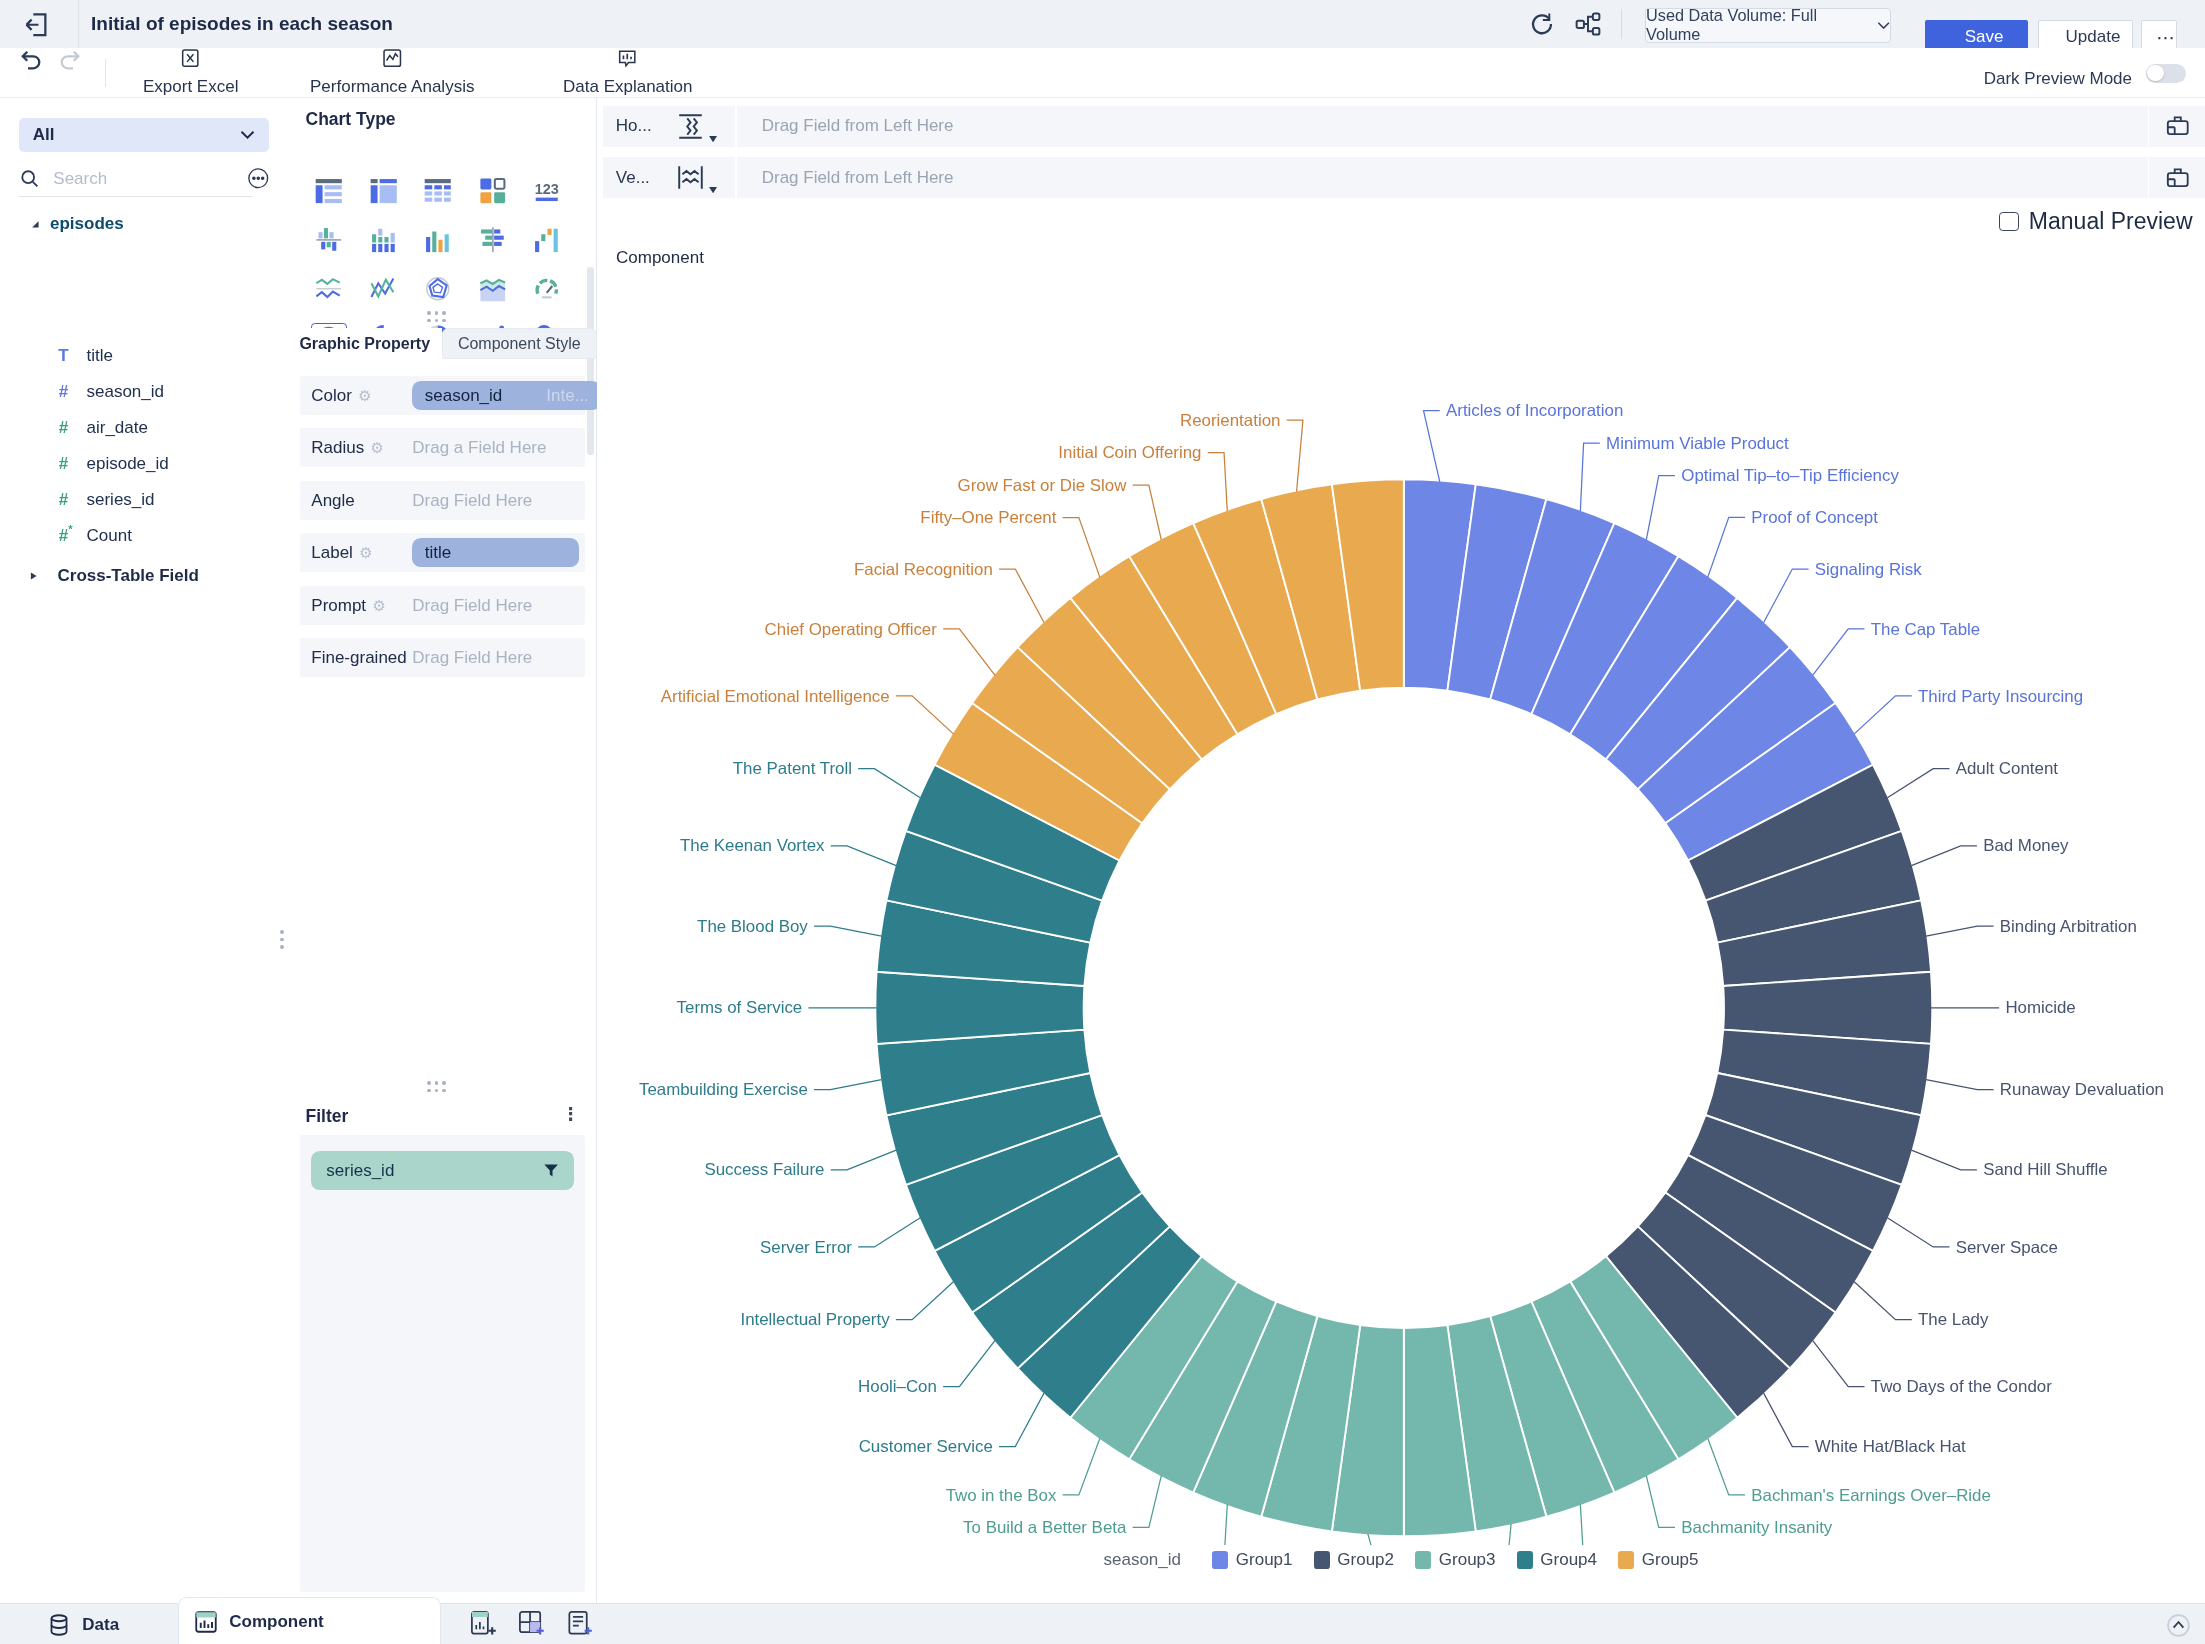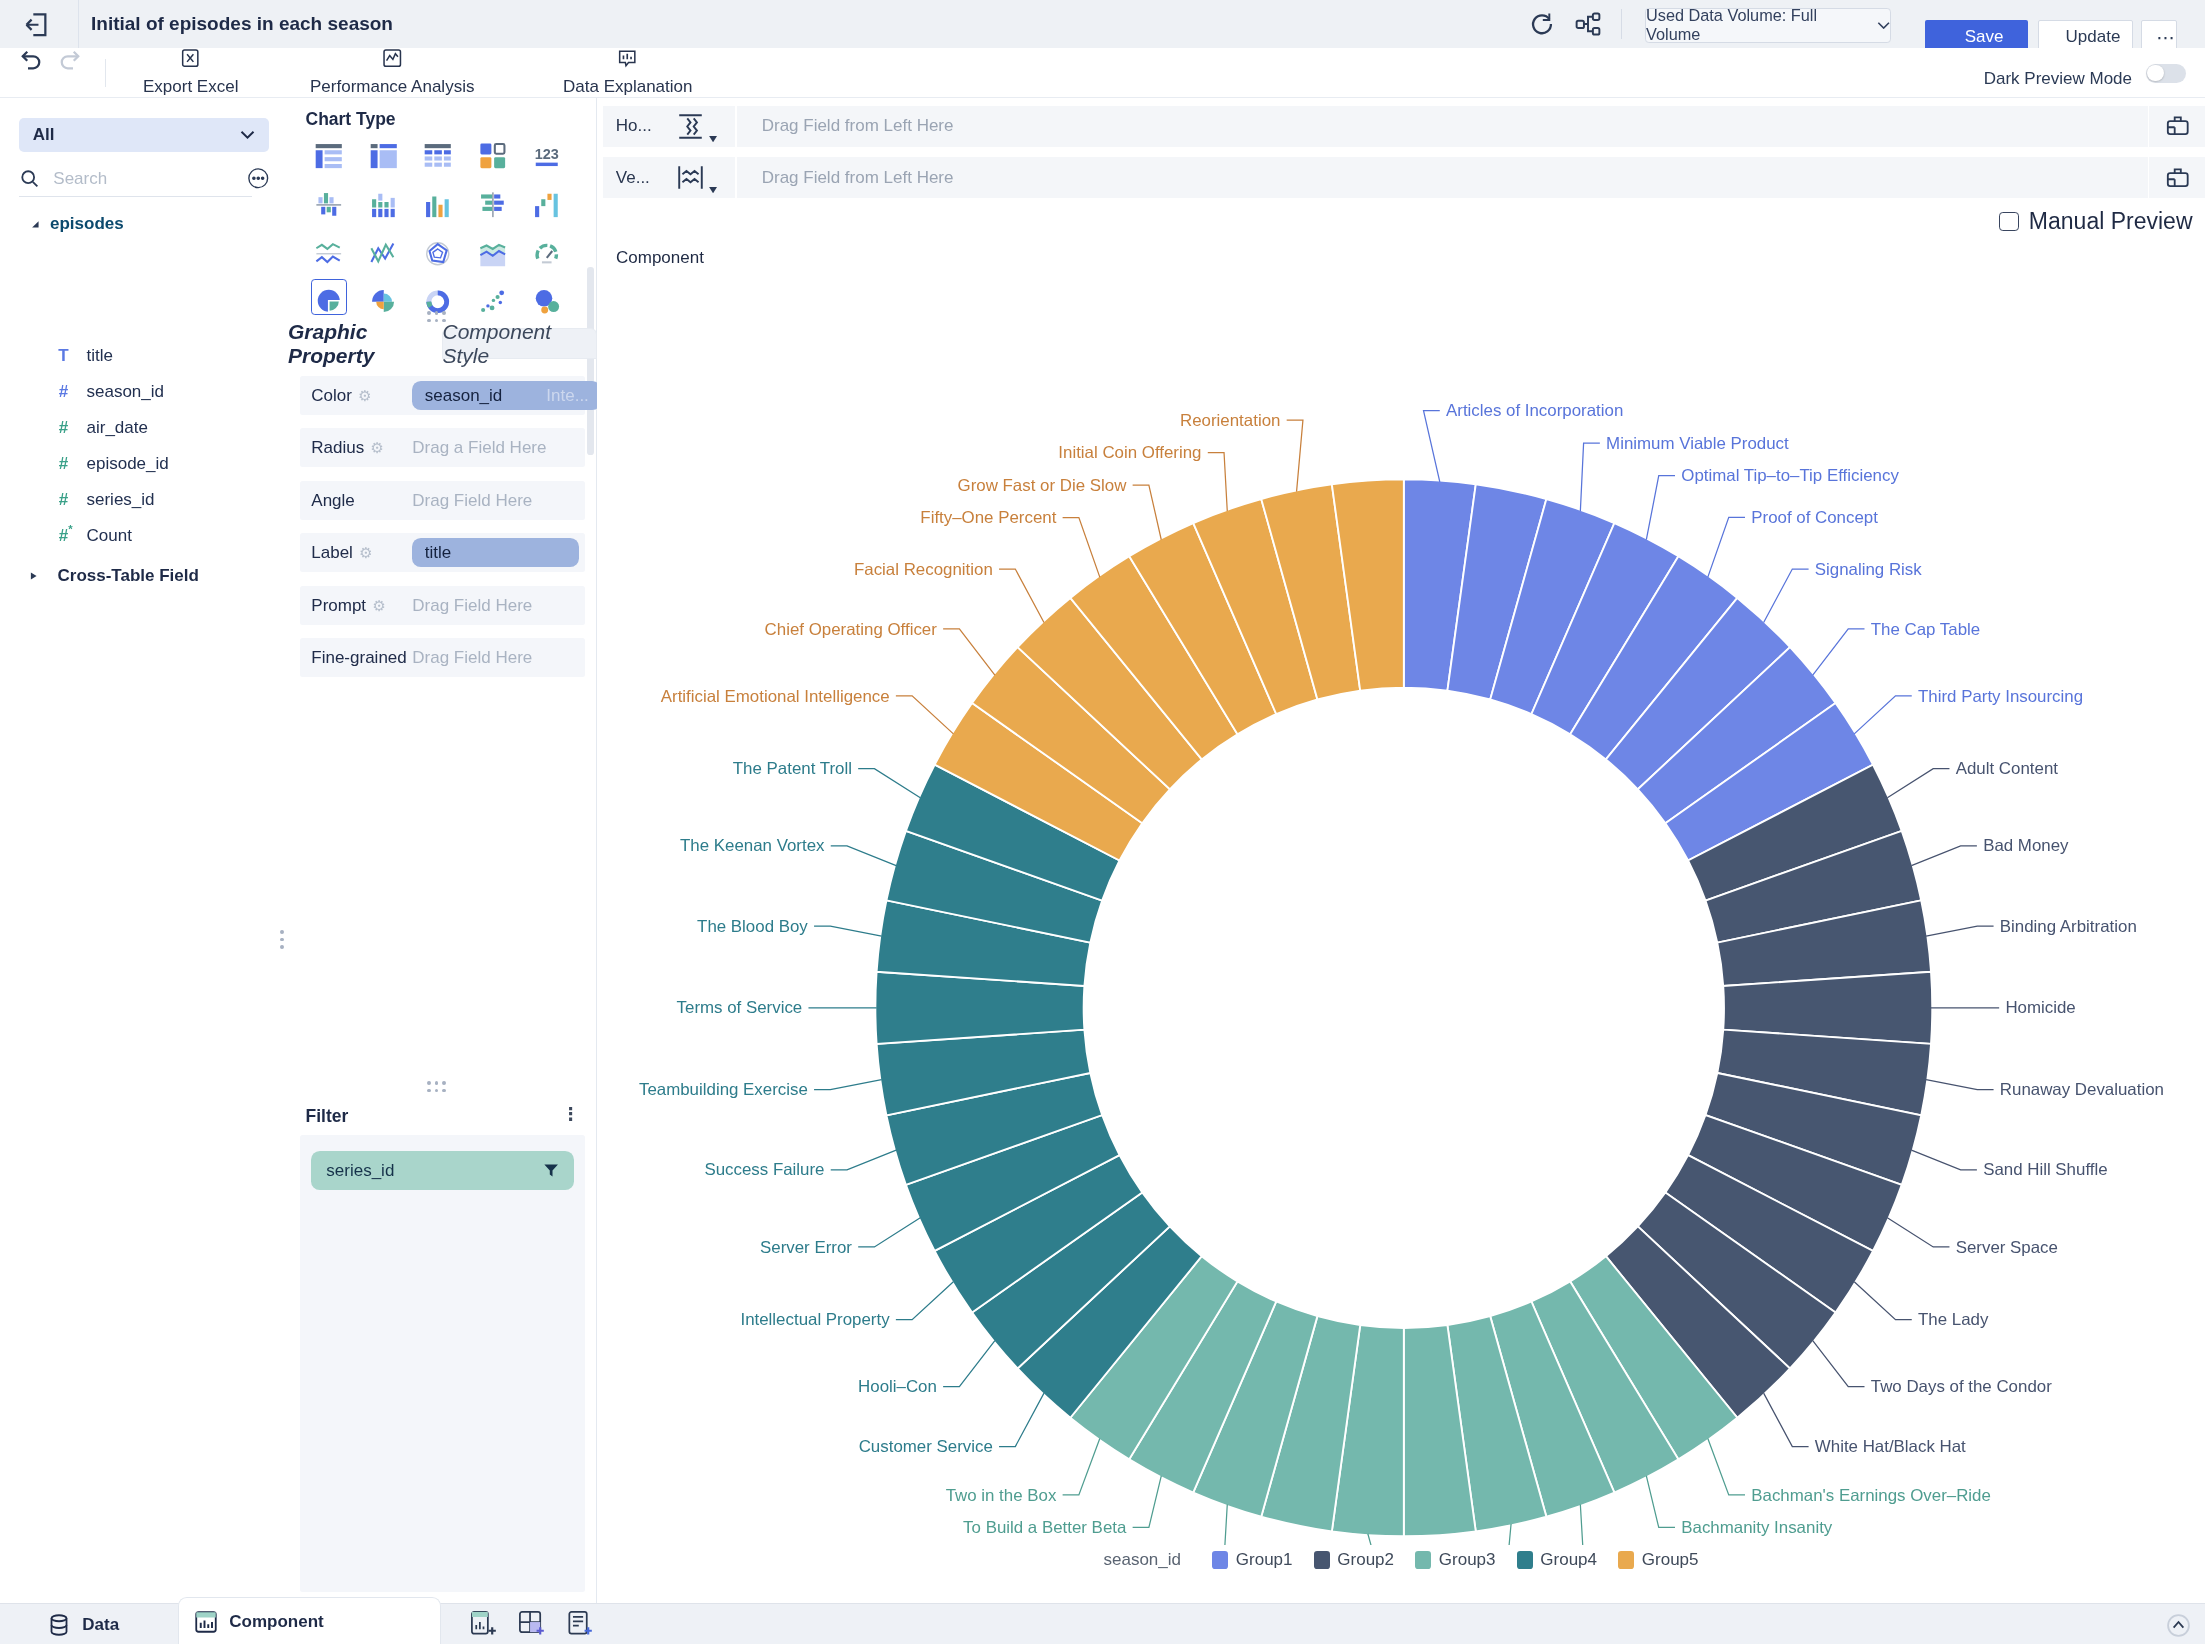--- a/index.html
+++ b/index.html
@@ -37,25 +37,25 @@
   .f-icon{width:21px;text-align:center;font-weight:700;font-size:17px;position:relative;}
   .f-icon sup{font-size:11.3px;position:absolute;top:-2.5px;}
   .cross-row{position:absolute;left:27.5px;top:468px;display:flex;align-items:center;gap:20px;font-size:17px;font-weight:700;color:#1e2a47;cursor:pointer;}
   .handle-v{position:absolute;left:280px;top:832px;width:11.3px;height:33px;display:grid;grid-template-columns:repeat(2,3.8px);grid-auto-rows:3.8px;gap:3.8px;cursor:col-resize;}
   .handle-v i,.handle-h i{background:#a7b1c2;border-radius:50%;}
   .handle-h{width:33px;height:11.3px;display:grid;grid-template-columns:repeat(3,3.8px);grid-auto-rows:3.8px;gap:3.8px;cursor:row-resize;position:absolute;}
   
   .panel{left:288px;top:98px;width:309px;height:1505px;background:#fff;border-right:0.9px solid #e4e9f0;box-sizing:border-box;}
   .panel-title{position:absolute;left:17.5px;top:11.3px;font-size:17.5px;font-weight:700;color:#1e2a47;}
   .icon-grid{position:absolute;left:13.8px;top:35px;width:269px;height:238px;}
-  .icon-cell{position:absolute;width:36px;height:36px;display:flex;align-items:flex-end;justify-content:center;border-radius:3.8px;cursor:pointer;box-sizing:border-box;}
+  .icon-cell{position:absolute;width:36px;height:36px;display:flex;align-items:flex-start;justify-content:center;border-radius:3.8px;cursor:pointer;box-sizing:border-box;margin-top:44px;}
   .icon-cell.selected{border:1.9px solid var(--accent,#3f63dc);}
   .panel-scroll{position:absolute;right:2.5px;top:169px;width:6.3px;height:188px;background:#e3e7ee;border-radius:3.1px;cursor:pointer;}
   .tabs{position:absolute;left:0;top:230px;width:309px;height:31px;display:flex;}
-  .tab{flex:1;display:flex;align-items:center;justify-content:center;font-size:21px;cursor:pointer;font-style:italic;}
+  .tab{flex:1;display:flex;align-items:center;justify-content:center;font-size:16px;cursor:pointer;}
   .tab.active{font-weight:700;color:#1e2a47;background:#fff;}
   .tab.inactive{color:#3c485c;background:#eef1f6;border-radius:6.3px 6.3px 0 0;border:0.6px solid #e7ebf1;}
   .prop-row{position:absolute;left:12px;width:285px;height:39px;background:#f4f6fa;border-radius:2.5px;display:flex;align-items:center;padding:0 6.3px 0 11.3px;box-sizing:border-box;}
   .prop-label{display:flex;align-items:center;gap:6.3px;font-size:17px;color:#202c4a;width:101px;flex:none;overflow:hidden;white-space:nowrap;}
   .gear{color:#b6bfcc;font-size:15px;}
   .prop-ph{font-size:17px;color:#a9b3c2;white-space:nowrap;}
   .pill{flex:1;height:29px;background:#9db3de;border-radius:8.8px;display:flex;align-items:center;padding:0 12.5px;box-sizing:border-box;font-size:17px;color:#15223f;gap:19px;cursor:grab;}
   .pill .extra{color:#ccd7ee;margin-left:25px;}
   .filter-title{position:absolute;left:17.5px;top:1008px;font-size:17.5px;font-weight:700;color:#1e2a47;}
   .kebab{position:absolute;left:274px;top:1006px;width:12.5px;height:25px;color:#3c485c;font-size:17.5px;font-weight:700;cursor:pointer;}

